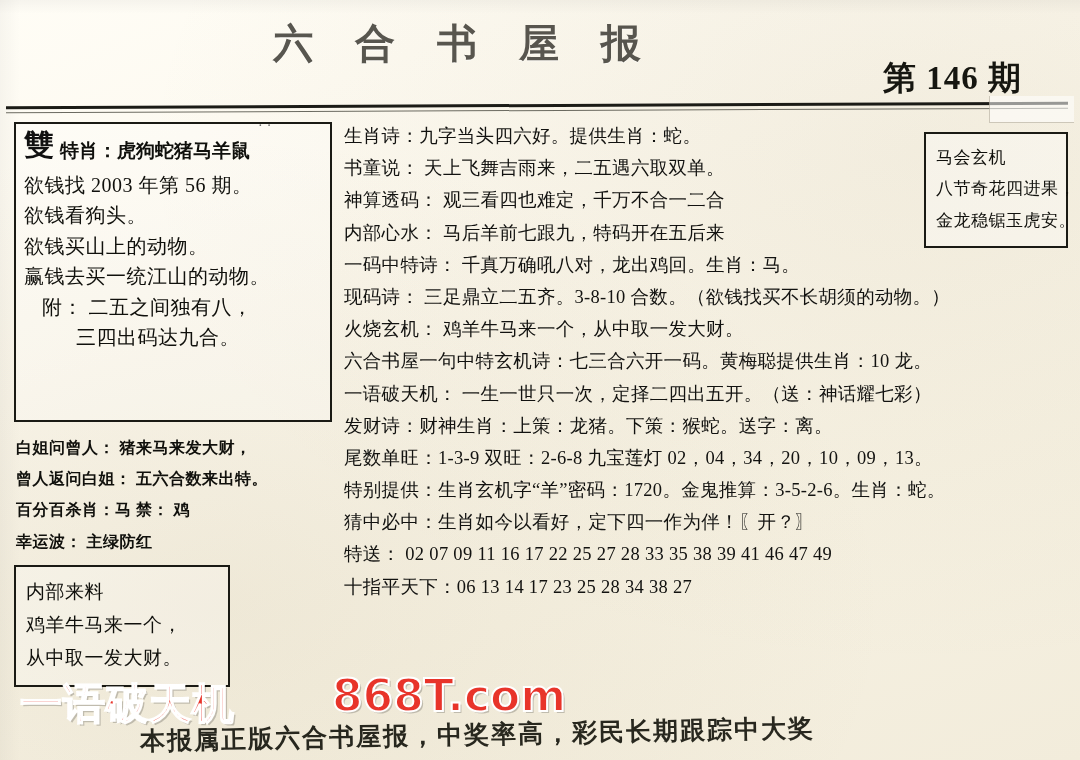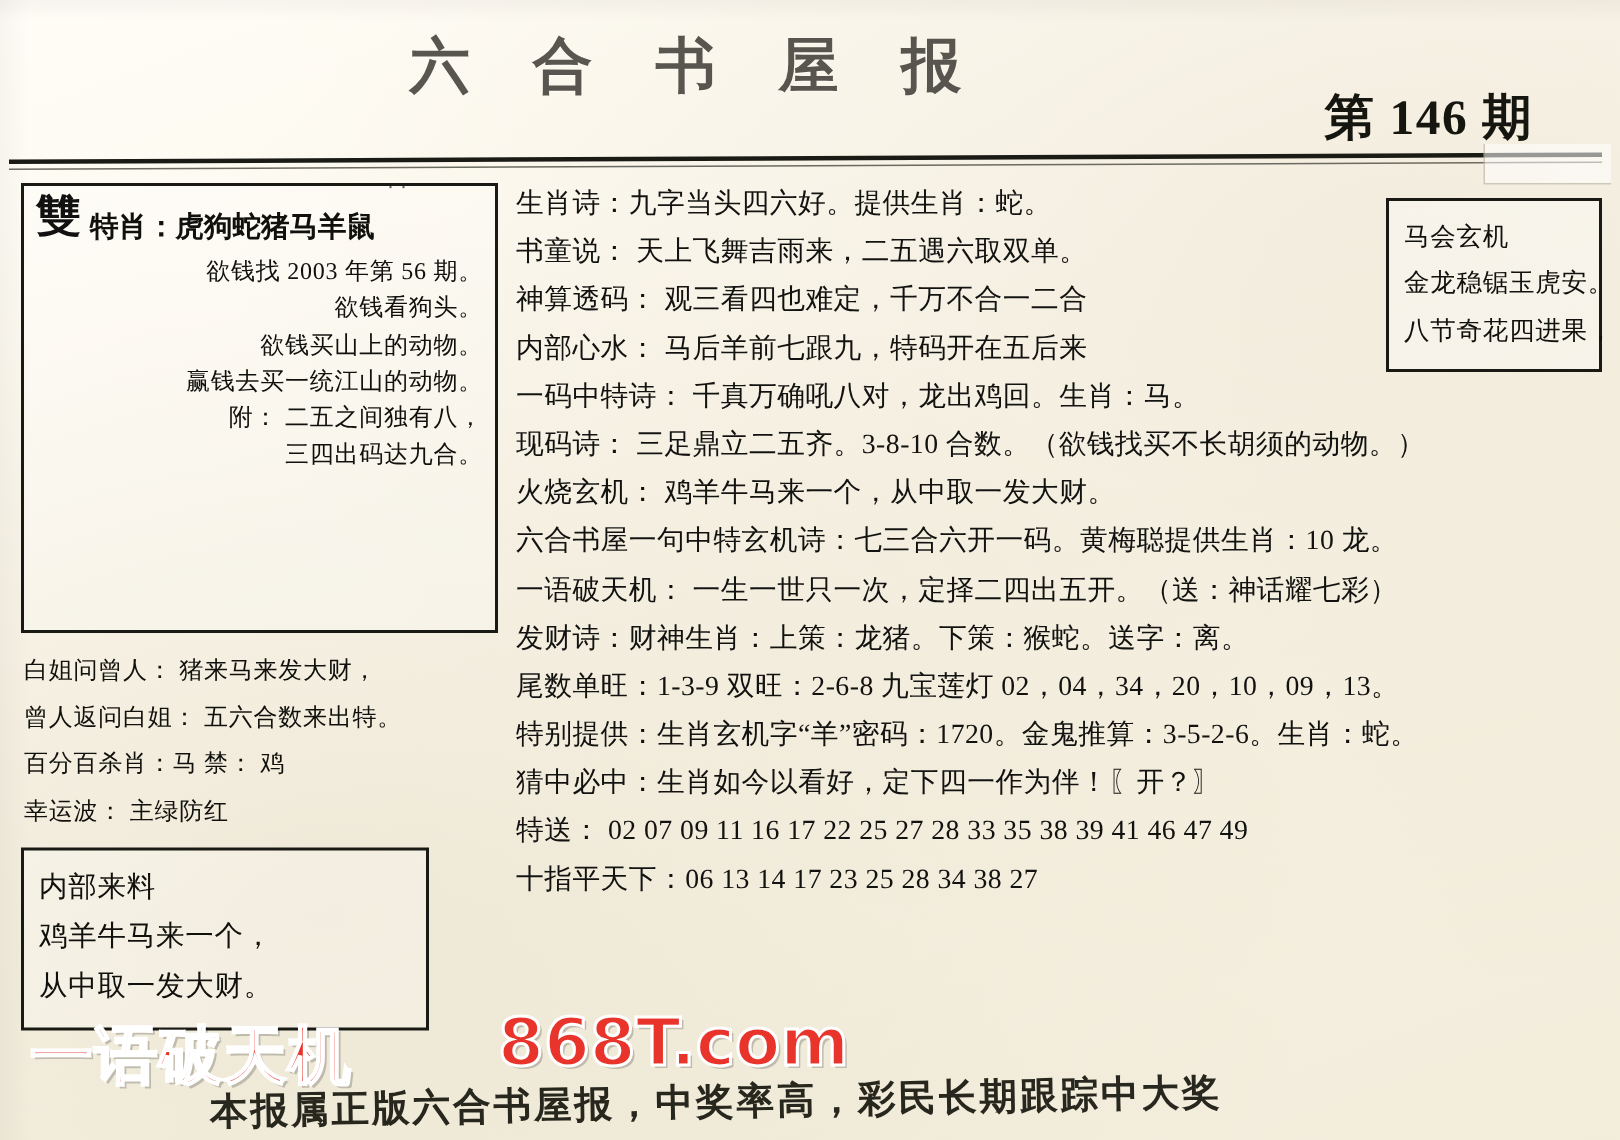--- a/index.html
+++ b/index.html
@@ -103,43 +103,43 @@
     letter-spacing: 0;
     color: #111;
   }
   .special-label {
     font-size: 19px;
     font-weight: 700;
     padding-top: 8px;
     white-space: nowrap;
   }
   .lc-line {
-    font-size: 16px;
+    font-size: 20px;
     line-height: 1.52;
     letter-spacing: 0.5px;
     white-space: nowrap;
-    text-align: right;
   }
   .lc-line.indent1 { padding-left: 18px; }
   .lc-line.indent2 { padding-left: 52px; }
 
   .mid-lines {
     margin-top: 10px;
     padding-left: 2px;
   }
   .mid-line {
     font-size: 16px;
     line-height: 1.95;
     letter-spacing: 0.5px;
     white-space: nowrap;
+    font-weight: bold;
   }
 
   .box.bottom {
     margin-top: 8px;
-    width: 272px;
+    width: 216px;
     box-sizing: border-box;
     padding: 8px 10px 10px 10px;
   }
   .box.bottom .bl {
     font-size: 19px;
     line-height: 1.75;
     letter-spacing: 0.5px;
     white-space: nowrap;
   }
 
@@ -281,22 +281,22 @@
 
     <div class="box bottom">
       <div class="bl">内部来料</div>
       <div class="bl">鸡羊牛马来一个，</div>
       <div class="bl">从中取一发大财。</div>
     </div>
   </div>
 
   <div class="note-box">
     <div class="nl">马会玄机</div>
+    <div class="nl">八节奇花四进果，</div>
     <div class="nl">金龙稳锯玉虎安。</div>
-    <div class="nl">八节奇花四进果，</div>
   </div>
 
   <div class="main-col">
     <div class="m-line">生肖诗：九字当头四六好。提供生肖：蛇。</div>
     <div class="m-line">书童说： 天上飞舞吉雨来，二五遇六取双单。</div>
     <div class="m-line">神算透码： 观三看四也难定，千万不合一二合</div>
     <div class="m-line">内部心水： 马后羊前七跟九，特码开在五后来</div>
     <div class="m-line">一码中特诗： 千真万确吼八对，龙出鸡回。生肖：马。</div>
     <div class="m-line">现码诗： 三足鼎立二五齐。3-8-10 合数。（欲钱找买不长胡须的动物。）</div>
     <div class="m-line">火烧玄机： 鸡羊牛马来一个，从中取一发大财。</div>

